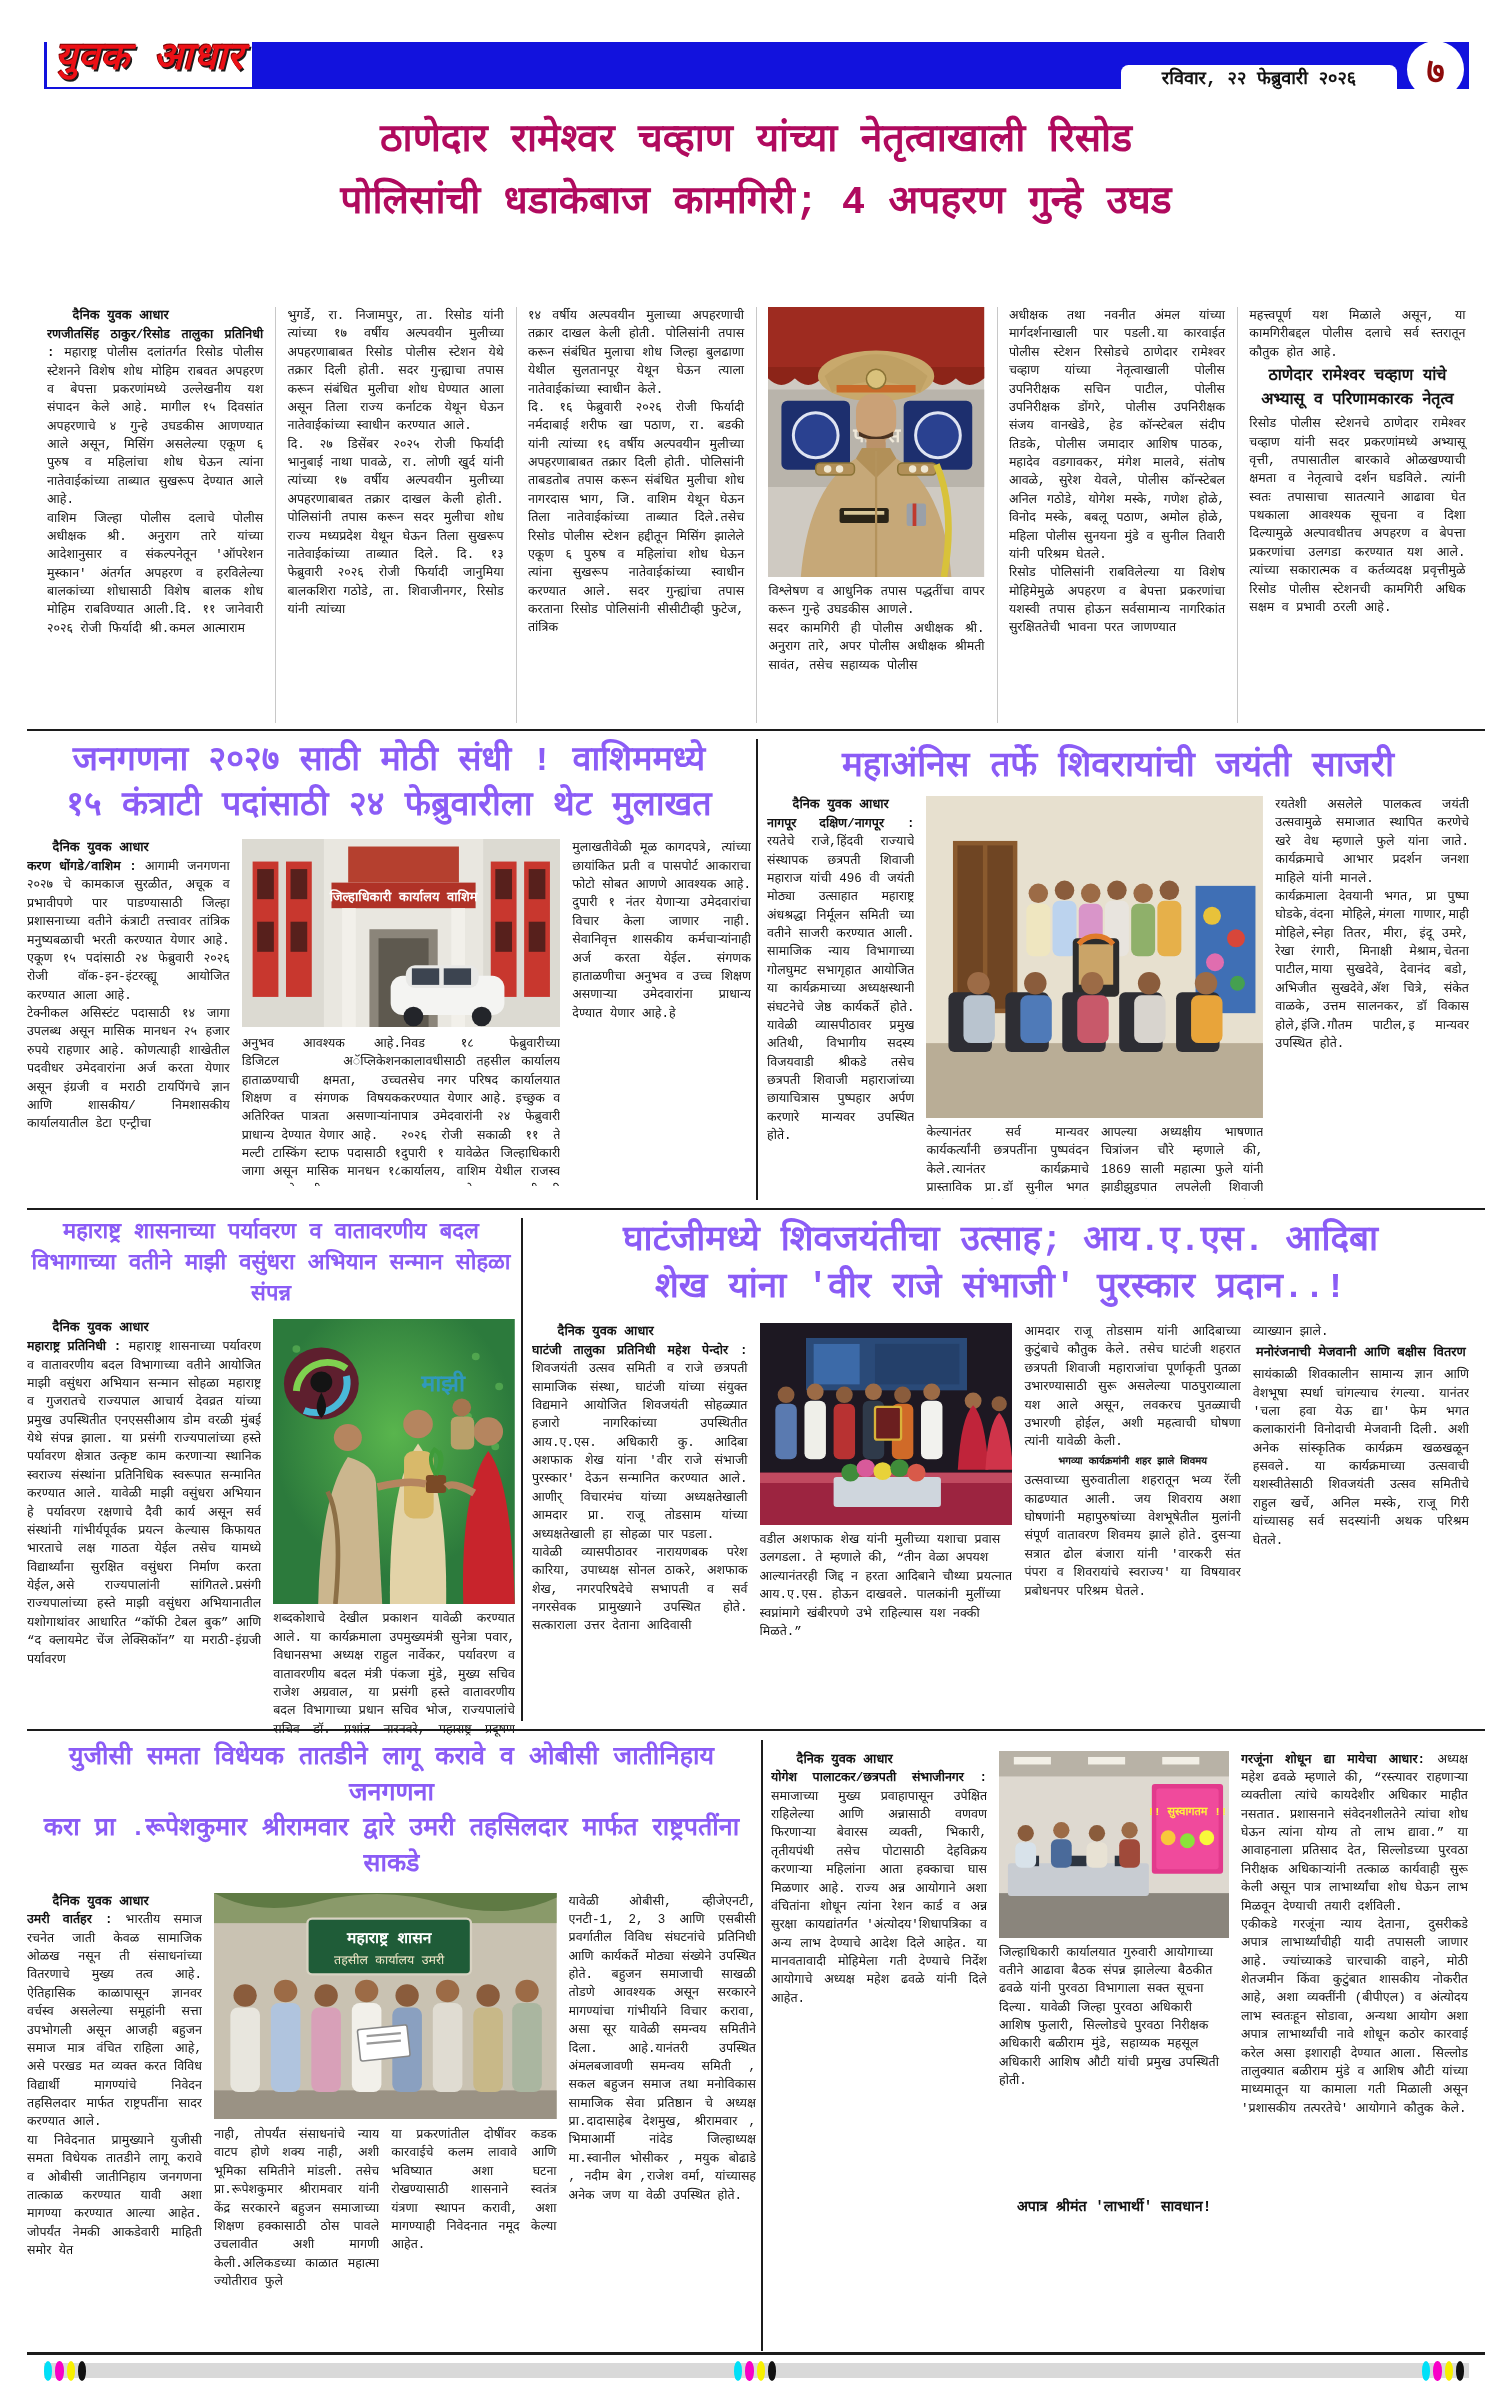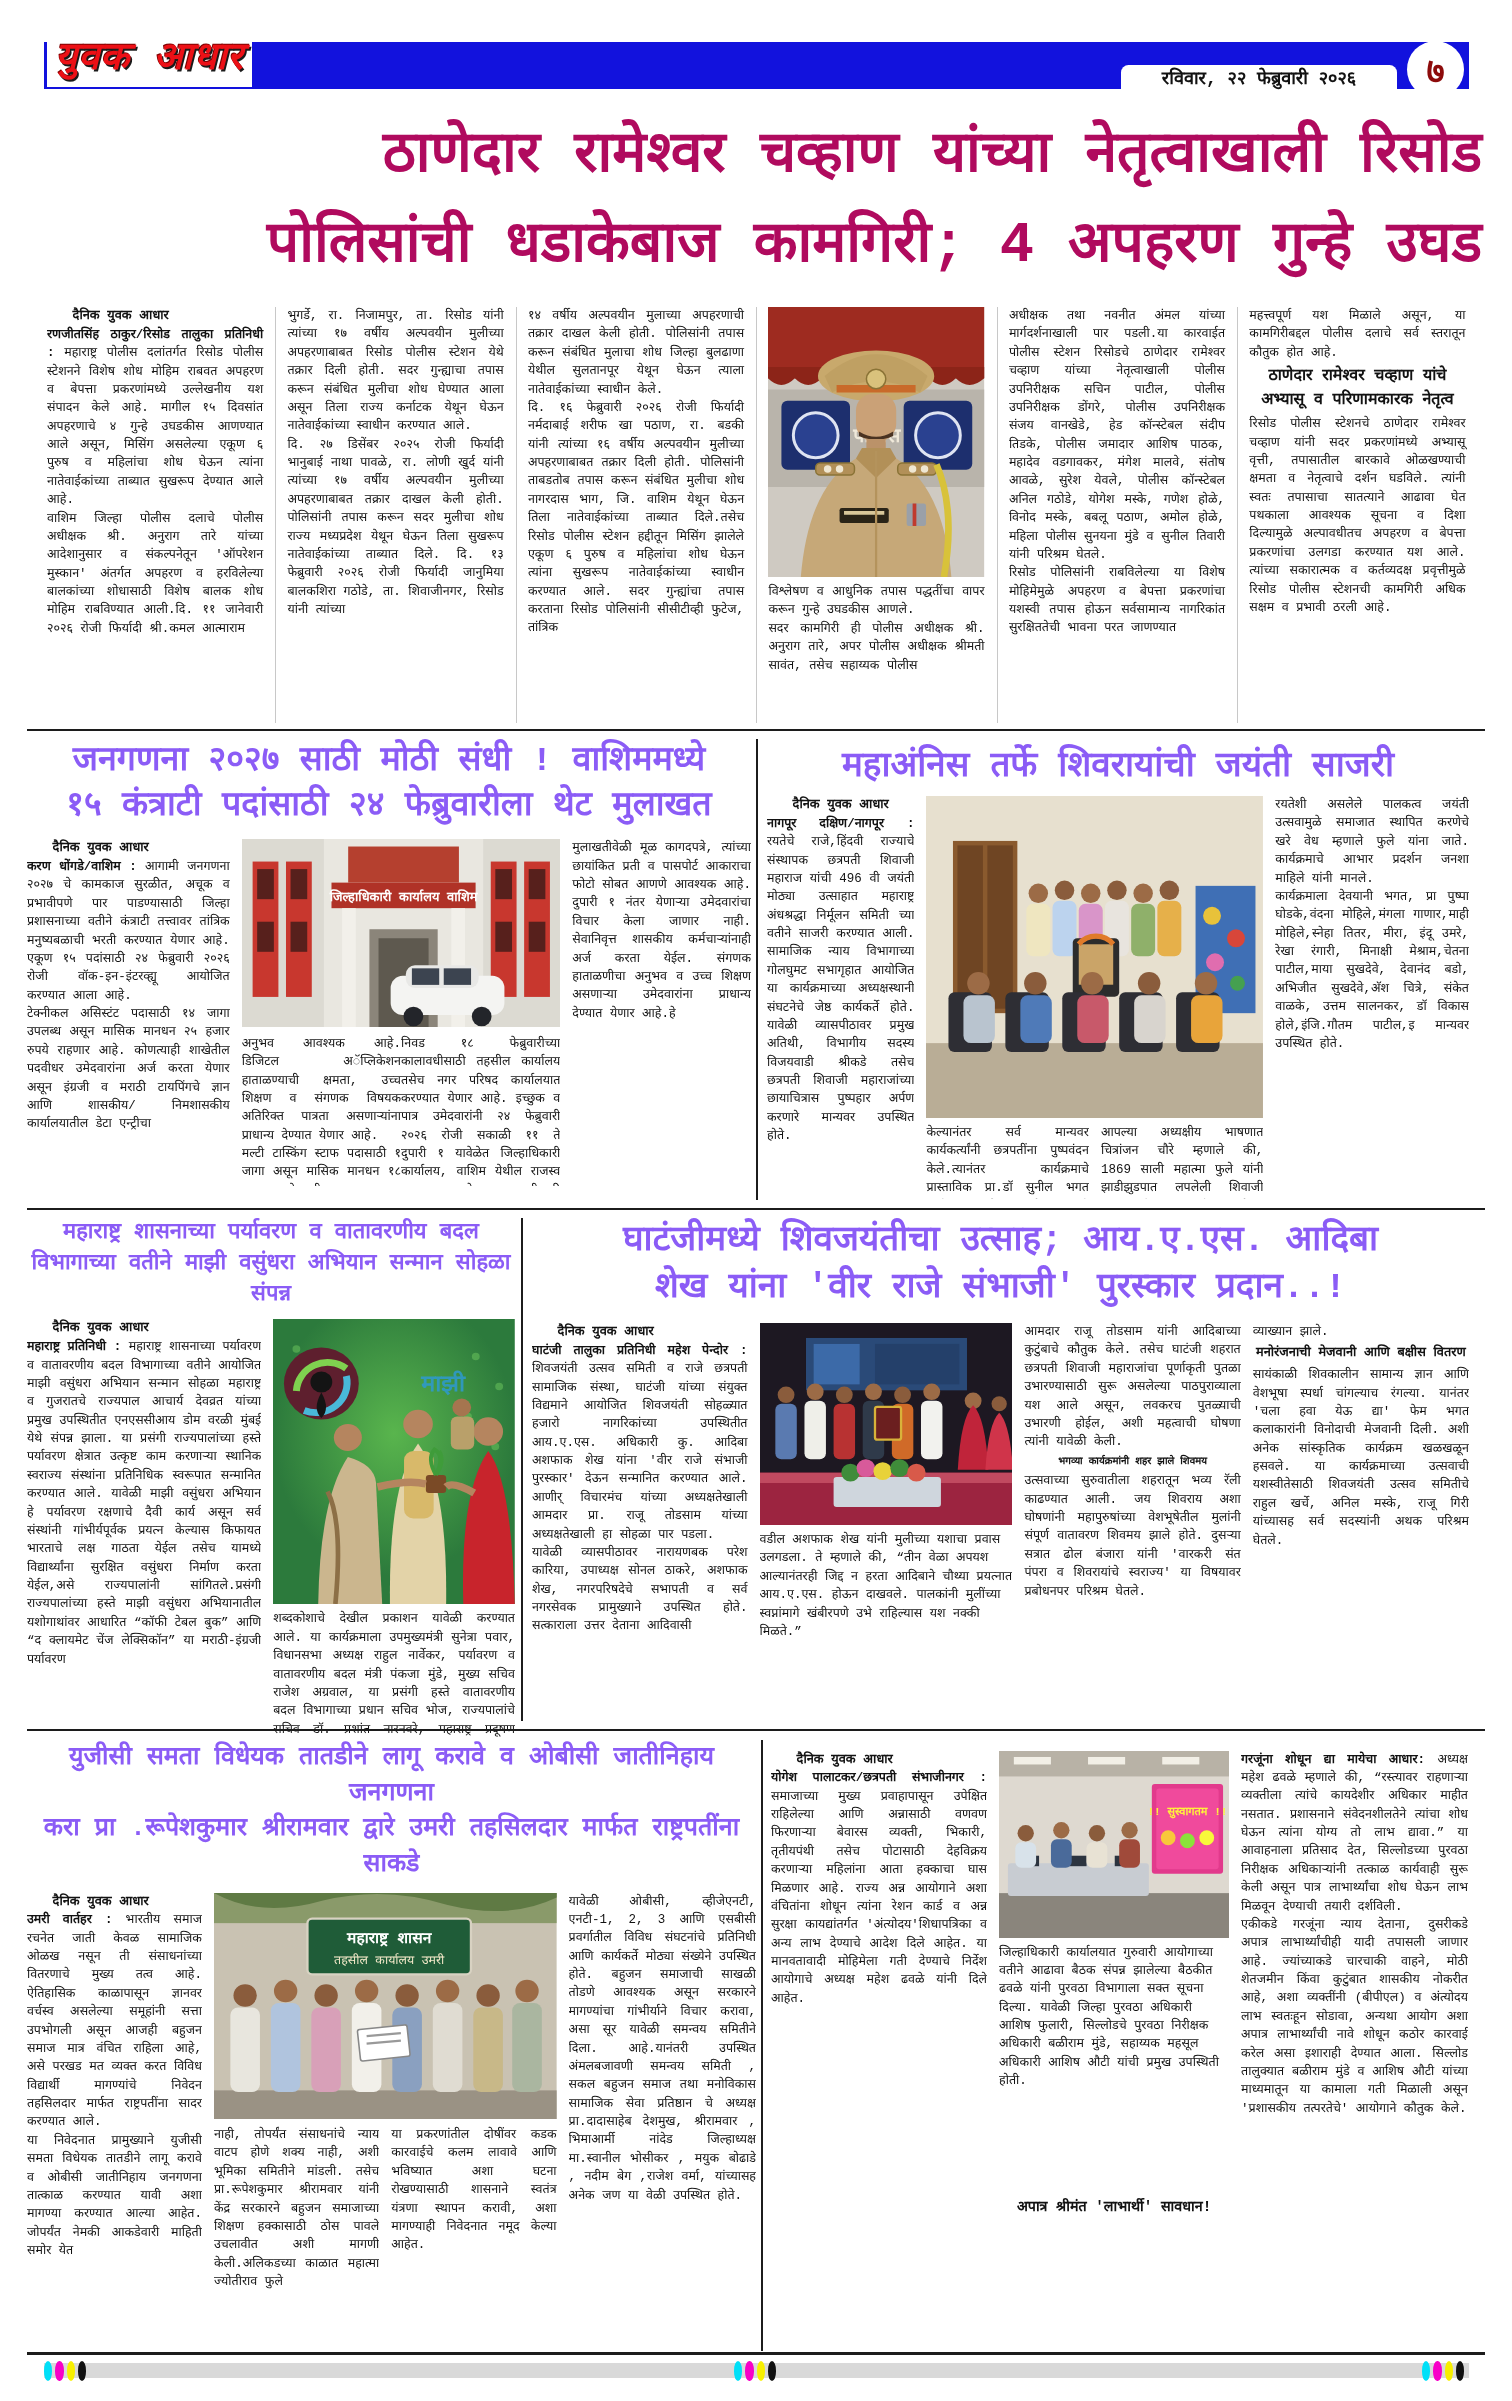--- a/index.html
+++ b/index.html
@@ -11,22 +11,22 @@
                 display:flex;align-items:center;justify-content:center;z-index:3;}
   .masthead{font-size:38px;font-weight:bold;font-style:italic;color:#ec1016;letter-spacing:0.8px;
             text-shadow:1.5px 1.5px 0 #1a1a1a,-0.8px -0.8px 0 #7e0000;white-space:nowrap;}
   .datebox{position:absolute;left:1121px;top:65px;width:276px;height:24px;background:#ffffff;
            border-radius:7.5px 7.5px 0 0;display:flex;align-items:center;justify-content:center;
            font-size:18px;font-weight:bold;z-index:3;}
   .pagenum{position:absolute;left:1407px;top:41px;width:57px;height:57px;background:#ffffff;
            border-radius:50%;display:flex;align-items:center;justify-content:center;
            font-size:35px;font-weight:bold;color:#8d0b0b;z-index:3;}
   
-  .lead-head{position:absolute;left:30px;top:111px;width:1452px;text-align:right;
-             color:#b00a5e;font-weight:bold;font-size:57px;line-height:1.58;}
+  .lead-head{position:absolute;left:30px;top:111px;width:1452px;text-align:center;
+             color:#b00a5e;font-weight:bold;font-size:39px;line-height:1.58;}
   .blk-head{font-weight:bold;color:#8b5cf6;text-align:center;}
   .body-flex{display:flex;}
   .col{flex:1;text-align:justify;overflow:hidden;}
   .bt{font-size:12.5px;line-height:1.47;}
   .credit{font-weight:bold;text-indent:25.6px;font-size:12.8px;}
   .rep{font-weight:bold;}
   .subh{font-weight:bold;text-align:center;margin:3px 0;}
   .prew{white-space:pre-line;}
   .rule-h{position:absolute;background:#1c1c1c;height:2.3px;}
   .rule-v{position:absolute;background:#1c1c1c;width:1.5px;}

